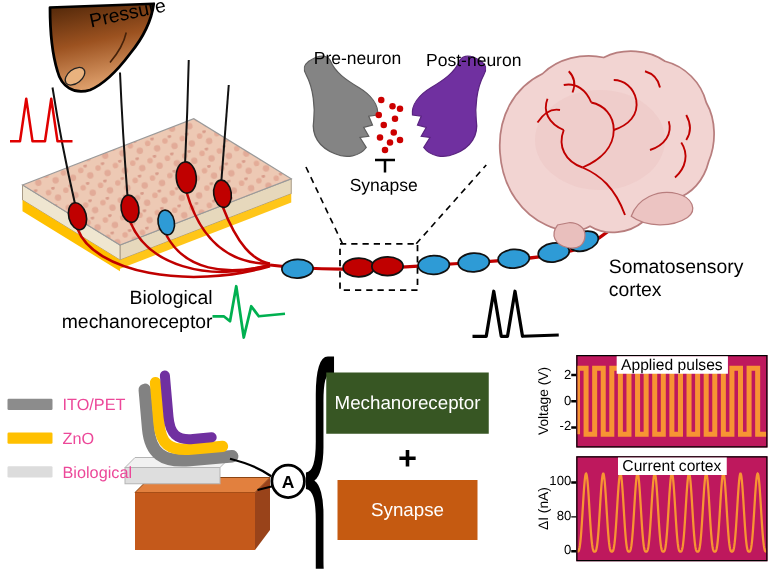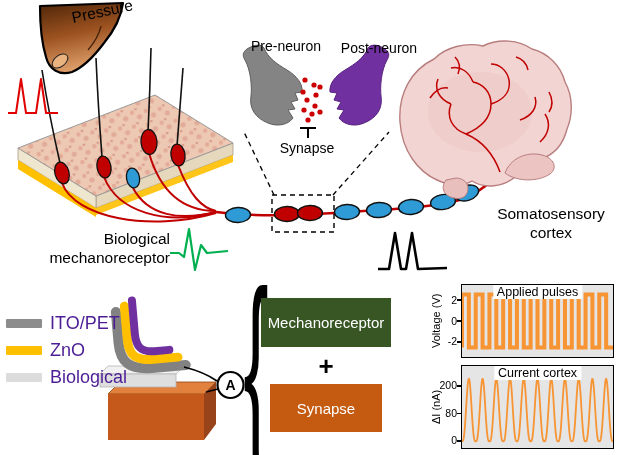--- a/index.html
+++ b/index.html
@@ -5,38 +5,38 @@
   *{margin:0;padding:0;box-sizing:border-box}
   html,body{width:617px;height:455px;background:#fff;font-family:"Liberation Sans",sans-serif;overflow:hidden}
   #scene{position:relative;width:617px;height:455px;background:#fff}
   #scene>svg{position:absolute;left:0;top:0}
   .lbl{position:absolute;color:#000}
   #pressure{left:72px;top:9px;font-size:15.5px;transform:rotate(-12deg);transform-origin:left center}
   #preNeuron{left:250px;top:38px;width:72px;text-align:center;font-size:14px}
   #postNeuron{left:336px;top:40px;width:86px;text-align:center;font-size:14px}
   #synapseLbl{left:274px;top:140px;width:66px;text-align:center;font-size:14px}
   #bioLbl{left:20px;top:229px;width:150px;text-align:right;font-size:15.5px;line-height:19px;white-space:pre-line}
-  #cortexLbl{left:487px;top:204px;width:128px;text-align:center;font-size:15.5px;line-height:19px;white-space:pre-line}
+  #cortexLbl{left:487px;top:204px;width:128px;font-size:15.5px;line-height:19px;white-space:pre-line}
   #legend{position:absolute;left:6px;top:310px}
   .lrow{display:flex;align-items:center;height:27px}
   .swatch{width:36px;height:9px;margin-right:8px;display:inline-block;border-radius:1px}
-  .ltext{font-size:18px;color:#4c1d95}
+  .ltext{font-size:13px;color:#ec4899}
   .block{position:absolute;display:flex;align-items:center;justify-content:center;color:#fff;font-size:15px}
   #boxGreen{left:261px;top:298px;width:130px;height:49px}
   #boxOrange{left:270px;top:384px;width:112px;height:48px}
   #plusSign{position:absolute;left:300px;top:351px;width:52px;text-align:center;font-size:26px;font-weight:700;color:#000}
   #brace{position:absolute;left:234px;top:283px;width:38px;height:167px;font-size:150px;line-height:167px;text-align:center;transform:scale(0.5,1.42);color:#000}
   .chart{position:absolute}
   #chart0{left:429px;top:283px;width:187px;height:76px}
   #chart1{left:429px;top:364px;width:187px;height:86px}
   .ylabel{position:absolute;left:0;top:0;bottom:0;width:13px;writing-mode:vertical-rl;transform:rotate(180deg);display:flex;align-items:center;justify-content:center;font-size:11px;color:#000}
   .yticks{position:absolute;left:13px;top:0;bottom:0;width:17px}
   .ytick{position:absolute;right:2px;font-size:10.5px;color:#000}
   .ytickmark{position:absolute;width:4px;height:1.6px;background:#000}
-  .plot{position:absolute;left:32px;top:1px;right:2px;bottom:1px;border:1.6px solid #000;background:#e5e5e5}
+  .plot{position:absolute;left:32px;top:1px;right:2px;bottom:1px;border:1.6px solid #000;background:#be185d}
   .plot svg{position:absolute;left:0;top:0;width:100%;height:100%}
   .ctitle{position:absolute;top:0;left:50%;transform:translateX(-50%);font-size:12.5px;background:#fff;padding:0 4px;white-space:nowrap;z-index:2;color:#000}
 </style>
 </head>
 <body>
 
 <div id="scene">
 
   <svg width="617" height="455" viewBox="0 0 617 455">
     <defs>
@@ -215,21 +215,21 @@
       <div class="ctitle">Applied pulses</div>
     </div>
   <i class="ytickmark" style="left: 28px; top: 16.4176px;"></i>
       <i class="ytickmark" style="left: 28px; top: 37.3px;"></i>
       <i class="ytickmark" style="left: 28px; top: 58.1824px;"></i>
     </div>
 
   <div class="chart" id="chart1">
     <div class="ylabel">ΔI (nA)</div>
     <div class="yticks">
-        <span class="ytick" style="top: 15.3857px;">200</span>
+        <span class="ytick" style="top: 15.3857px;">100</span>
         <span class="ytick" style="top: 42.9367px;">80</span>
         <span class="ytick" style="top: 70.4878px;">0</span>
       </div>
     <div class="plot">
       <svg viewBox="0 0 150 81" preserveAspectRatio="none">
         <polyline fill="none" stroke-width="1.8" points="0.00,74.39 0.21,74.38 0.43,74.33 0.64,74.19 0.86,73.92 1.07,73.49 1.29,72.85 1.50,71.99 1.71,70.87 1.93,69.49 2.14,67.82 2.36,65.87 2.57,63.64 2.79,61.15 3.00,58.40 3.21,55.44 3.43,52.27 3.64,48.96 3.86,45.53 4.07,42.03 4.29,38.51 4.50,35.03 4.71,31.64 4.93,28.38 5.14,25.32 5.36,22.49 5.57,19.95 5.79,17.74 6.00,15.90 6.21,14.45 6.43,13.42 6.64,12.82 6.86,12.68 7.07,12.99 7.29,13.74 7.50,14.92 7.71,16.52 7.93,18.50 8.14,20.84 8.36,23.49 8.57,26.41 8.79,29.55 9.00,32.86 9.21,36.29 9.43,39.79 9.64,43.31 9.86,46.78 10.07,50.18 10.29,53.44 10.50,56.54 10.71,59.43 10.93,62.09 11.14,64.49 11.36,66.61 11.57,68.46 11.79,70.02 12.00,71.31 12.21,72.33 12.43,73.11 12.64,73.67 12.86,74.04 13.07,74.25 13.29,74.36 13.50,74.39 13.71,74.39 13.93,74.37 14.14,74.29 14.36,74.11 14.57,73.78 14.79,73.28 15.00,72.57 15.21,71.61 15.43,70.40 15.64,68.91 15.86,67.14 16.07,65.09 16.29,62.77 16.50,60.18 16.71,57.35 16.93,54.31 17.14,51.08 17.36,47.72 17.57,44.26 17.79,40.75 18.00,37.24 18.21,33.78 18.43,30.43 18.64,27.24 18.86,24.26 19.07,21.53 19.29,19.11 19.50,17.03 19.71,15.32 19.93,14.02 20.14,13.15 20.36,12.72 20.57,12.74 20.79,13.21 21.00,14.12 21.21,15.46 21.43,17.20 21.64,19.31 21.86,21.77 22.07,24.52 22.29,27.52 22.50,30.73 22.71,34.10 22.93,37.56 23.14,41.07 23.36,44.58 23.57,48.03 23.79,51.38 24.00,54.59 24.21,57.62 24.43,60.42 24.64,62.99 24.86,65.29 25.07,67.32 25.29,69.06 25.50,70.52 25.71,71.71 25.93,72.64 26.14,73.34 26.36,73.82 26.57,74.13 26.79,74.30 27.00,74.37 27.21,74.39 27.43,74.38 27.64,74.35 27.86,74.24 28.07,74.01 28.29,73.62 28.50,73.05 28.71,72.25 28.93,71.20 29.14,69.89 29.36,68.30 29.57,66.43 29.79,64.28 30.00,61.86 30.21,59.18 30.43,56.27 30.64,53.15 30.86,49.87 31.07,46.47 31.29,42.99 31.50,39.47 31.71,35.98 31.93,32.55 32.14,29.25 32.36,26.13 32.57,23.23 32.79,20.61 33.00,18.31 33.21,16.36 33.43,14.80 33.64,13.65 33.86,12.94 34.07,12.68 34.29,12.86 34.50,13.49 34.71,14.56 34.93,16.05 35.14,17.93 35.36,20.17 35.57,22.74 35.79,25.59 36.00,28.67 36.21,31.94 36.43,35.35 36.64,38.83 36.86,42.35 37.07,45.84 37.29,49.26 37.50,52.57 37.71,55.71 37.93,58.66 38.14,61.39 38.36,63.86 38.57,66.06 38.79,67.98 39.00,69.62 39.21,70.99 39.43,72.08 39.64,72.92 39.86,73.53 40.07,73.95 40.29,74.21 40.50,74.34 40.71,74.38 40.93,74.39 41.14,74.38 41.36,74.32 41.57,74.17 41.79,73.89 42.00,73.44 42.21,72.78 42.43,71.90 42.64,70.76 42.86,69.35 43.07,67.66 43.29,65.68 43.50,63.43 43.71,60.91 43.93,58.14 44.14,55.16 44.36,51.98 44.57,48.65 44.79,45.21 45.00,41.71 45.21,38.20 45.43,34.72 45.64,31.33 45.86,28.09 46.07,25.05 46.29,22.25 46.50,19.74 46.71,17.56 46.93,15.75 47.14,14.33 47.36,13.34 47.57,12.79 47.79,12.69 48.00,13.04 48.21,13.83 48.43,15.05 48.64,16.69 48.86,18.70 49.07,21.07 49.29,23.74 49.50,26.68 49.71,29.84 49.93,33.17 50.14,36.61 50.36,40.11 50.57,43.62 50.79,47.10 51.00,50.48 51.21,53.73 51.43,56.81 51.64,59.68 51.86,62.32 52.07,64.69 52.29,66.79 52.50,68.61 52.71,70.15 52.93,71.41 53.14,72.41 53.36,73.17 53.57,73.71 53.79,74.06 54.00,74.27 54.21,74.36 54.43,74.39 54.64,74.39 54.86,74.36 55.07,74.28 55.29,74.09 55.50,73.75 55.71,73.23 55.93,72.49 56.14,71.51 56.36,70.28 56.57,68.76 56.79,66.97 57.00,64.89 57.21,62.54 57.43,59.93 57.64,57.08 57.86,54.02 58.07,50.78 58.29,47.41 58.50,43.94 58.71,40.43 58.93,36.92 59.14,33.48 59.36,30.14 59.57,26.96 59.79,24.00 60.00,21.30 60.21,18.90 60.43,16.85 60.64,15.19 60.86,13.92 61.07,13.09 61.29,12.70 61.50,12.76 61.71,13.28 61.93,14.23 62.14,15.60 62.36,17.38 62.57,19.52 62.79,22.01 63.00,24.78 63.21,27.81 63.43,31.03 63.64,34.41 63.86,37.88 64.07,41.39 64.29,44.89 64.50,48.34 64.71,51.68 64.93,54.87 65.14,57.88 65.36,60.67 65.57,63.21 65.79,65.49 66.00,67.49 66.21,69.20 66.43,70.64 66.64,71.81 66.86,72.71 67.07,73.39 67.29,73.86 67.50,74.15 67.71,74.31 67.93,74.38 68.14,74.39 68.36,74.38 68.57,74.34 68.79,74.22 69.00,73.98 69.21,73.58 69.43,72.98 69.64,72.16 69.86,71.10 70.07,69.76 70.29,68.14 70.50,66.25 70.71,64.07 70.93,61.62 71.14,58.92 71.36,55.99 71.57,52.86 71.79,49.57 72.00,46.16 72.21,42.67 72.43,39.15 72.64,35.66 72.86,32.25 73.07,28.96 73.29,25.86 73.50,22.98 73.71,20.39 73.93,18.12 74.14,16.20 74.36,14.68 74.57,13.57 74.79,12.90 75.00,12.67 75.21,12.90 75.43,13.57 75.64,14.68 75.86,16.20 76.07,18.12 76.29,20.39 76.50,22.98 76.71,25.86 76.93,28.96 77.14,32.25 77.36,35.66 77.57,39.15 77.79,42.67 78.00,46.16 78.21,49.57 78.43,52.86 78.64,55.99 78.86,58.92 79.07,61.62 79.29,64.07 79.50,66.25 79.71,68.14 79.93,69.76 80.14,71.10 80.36,72.16 80.57,72.98 80.79,73.58 81.00,73.98 81.21,74.22 81.43,74.34 81.64,74.38 81.86,74.39 82.07,74.38 82.29,74.31 82.50,74.15 82.71,73.86 82.93,73.39 83.14,72.71 83.36,71.81 83.57,70.64 83.79,69.20 84.00,67.49 84.21,65.49 84.43,63.21 84.64,60.67 84.86,57.88 85.07,54.87 85.29,51.68 85.50,48.34 85.71,44.89 85.93,41.39 86.14,37.88 86.36,34.41 86.57,31.03 86.79,27.81 87.00,24.78 87.21,22.01 87.43,19.52 87.64,17.38 87.86,15.60 88.07,14.23 88.29,13.28 88.50,12.76 88.71,12.70 88.93,13.09 89.14,13.92 89.36,15.19 89.57,16.85 89.79,18.90 90.00,21.30 90.21,24.00 90.43,26.96 90.64,30.14 90.86,33.48 91.07,36.92 91.29,40.43 91.50,43.94 91.71,47.41 91.93,50.78 92.14,54.02 92.36,57.08 92.57,59.93 92.79,62.54 93.00,64.89 93.21,66.97 93.43,68.76 93.64,70.28 93.86,71.51 94.07,72.49 94.29,73.23 94.50,73.75 94.71,74.09 94.93,74.28 95.14,74.36 95.36,74.39 95.57,74.39 95.79,74.36 96.00,74.27 96.21,74.06 96.43,73.71 96.64,73.17 96.86,72.41 97.07,71.41 97.29,70.15 97.50,68.61 97.71,66.79 97.93,64.69 98.14,62.32 98.36,59.68 98.57,56.81 98.79,53.73 99.00,50.48 99.21,47.10 99.43,43.62 99.64,40.11 99.86,36.61 100.07,33.17 100.29,29.84 100.50,26.68 100.71,23.74 100.93,21.07 101.14,18.70 101.36,16.69 101.57,15.05 101.79,13.83 102.00,13.04 102.21,12.69 102.43,12.79 102.64,13.34 102.86,14.33 103.07,15.75 103.29,17.56 103.50,19.74 103.71,22.25 103.93,25.05 104.14,28.09 104.36,31.33 104.57,34.72 104.79,38.20 105.00,41.71 105.21,45.21 105.43,48.65 105.64,51.98 105.86,55.16 106.07,58.14 106.29,60.91 106.50,63.43 106.71,65.68 106.93,67.66 107.14,69.35 107.36,70.76 107.57,71.90 107.79,72.78 108.00,73.44 108.21,73.89 108.43,74.17 108.64,74.32 108.86,74.38 109.07,74.39 109.29,74.38 109.50,74.34 109.71,74.21 109.93,73.95 110.14,73.53 110.36,72.92 110.57,72.08 110.79,70.99 111.00,69.62 111.21,67.98 111.43,66.06 111.64,63.86 111.86,61.39 112.07,58.66 112.29,55.71 112.50,52.57 112.71,49.26 112.93,45.84 113.14,42.35 113.36,38.83 113.57,35.35 113.79,31.94 114.00,28.67 114.21,25.59 114.43,22.74 114.64,20.17 114.86,17.93 115.07,16.05 115.29,14.56 115.50,13.49 115.71,12.86 115.93,12.68 116.14,12.94 116.36,13.65 116.57,14.80 116.79,16.36 117.00,18.31 117.21,20.61 117.43,23.23 117.64,26.13 117.86,29.25 118.07,32.55 118.29,35.98 118.50,39.47 118.71,42.99 118.93,46.47 119.14,49.87 119.36,53.15 119.57,56.27 119.79,59.18 120.00,61.86 120.21,64.28 120.43,66.43 120.64,68.30 120.86,69.89 121.07,71.20 121.29,72.25 121.50,73.05 121.71,73.62 121.93,74.01 122.14,74.24 122.36,74.35 122.57,74.38 122.79,74.39 123.00,74.37 123.21,74.30 123.43,74.13 123.64,73.82 123.86,73.34 124.07,72.64 124.29,71.71 124.50,70.52 124.71,69.06 124.93,67.32 125.14,65.29 125.36,62.99 125.57,60.42 125.79,57.62 126.00,54.59 126.21,51.38 126.43,48.03 126.64,44.58 126.86,41.07 127.07,37.56 127.29,34.10 127.50,30.73 127.71,27.52 127.93,24.52 128.14,21.77 128.36,19.31 128.57,17.20 128.79,15.46 129.00,14.12 129.21,13.21 129.43,12.74 129.64,12.72 129.86,13.15 130.07,14.02 130.29,15.32 130.50,17.03 130.71,19.11 130.93,21.53 131.14,24.26 131.36,27.24 131.57,30.43 131.79,33.78 132.00,37.24 132.21,40.75 132.43,44.26 132.64,47.72 132.86,51.08 133.07,54.31 133.29,57.35 133.50,60.18 133.71,62.77 133.93,65.09 134.14,67.14 134.36,68.91 134.57,70.40 134.79,71.61 135.00,72.57 135.21,73.28 135.43,73.78 135.64,74.11 135.86,74.29 136.07,74.37 136.29,74.39 136.50,74.39 136.71,74.36 136.93,74.25 137.14,74.04 137.36,73.67 137.57,73.11 137.79,72.33 138.00,71.31 138.21,70.02 138.43,68.46 138.64,66.61 138.86,64.49 139.07,62.09 139.29,59.43 139.50,56.54 139.71,53.44 139.93,50.18 140.14,46.78 140.36,43.31 140.57,39.79 140.79,36.29 141.00,32.86 141.21,29.55 141.43,26.41 141.64,23.49 141.86,20.84 142.07,18.50 142.29,16.52 142.50,14.92 142.71,13.74 142.93,12.99 143.14,12.68 143.36,12.82 143.57,13.42 143.79,14.45 144.00,15.90 144.21,17.74 144.43,19.95 144.64,22.49 144.86,25.32 145.07,28.38 145.29,31.64 145.50,35.03 145.71,38.51 145.93,42.03 146.14,45.53 146.36,48.96 146.57,52.27 146.79,55.44 147.00,58.40 147.21,61.15 147.43,63.64 147.64,65.87 147.86,67.82 148.07,69.49 148.29,70.87 148.50,71.99 148.71,72.85 148.93,73.49 149.14,73.92 149.36,74.19 149.57,74.33 149.79,74.38 150.00,74.39" stroke="#F79433"></polyline>
       </svg>
       <div class="ctitle">Current cortex</div>
     </div>
   <i class="ytickmark" style="left: 28px; top: 21.0857px;"></i>

